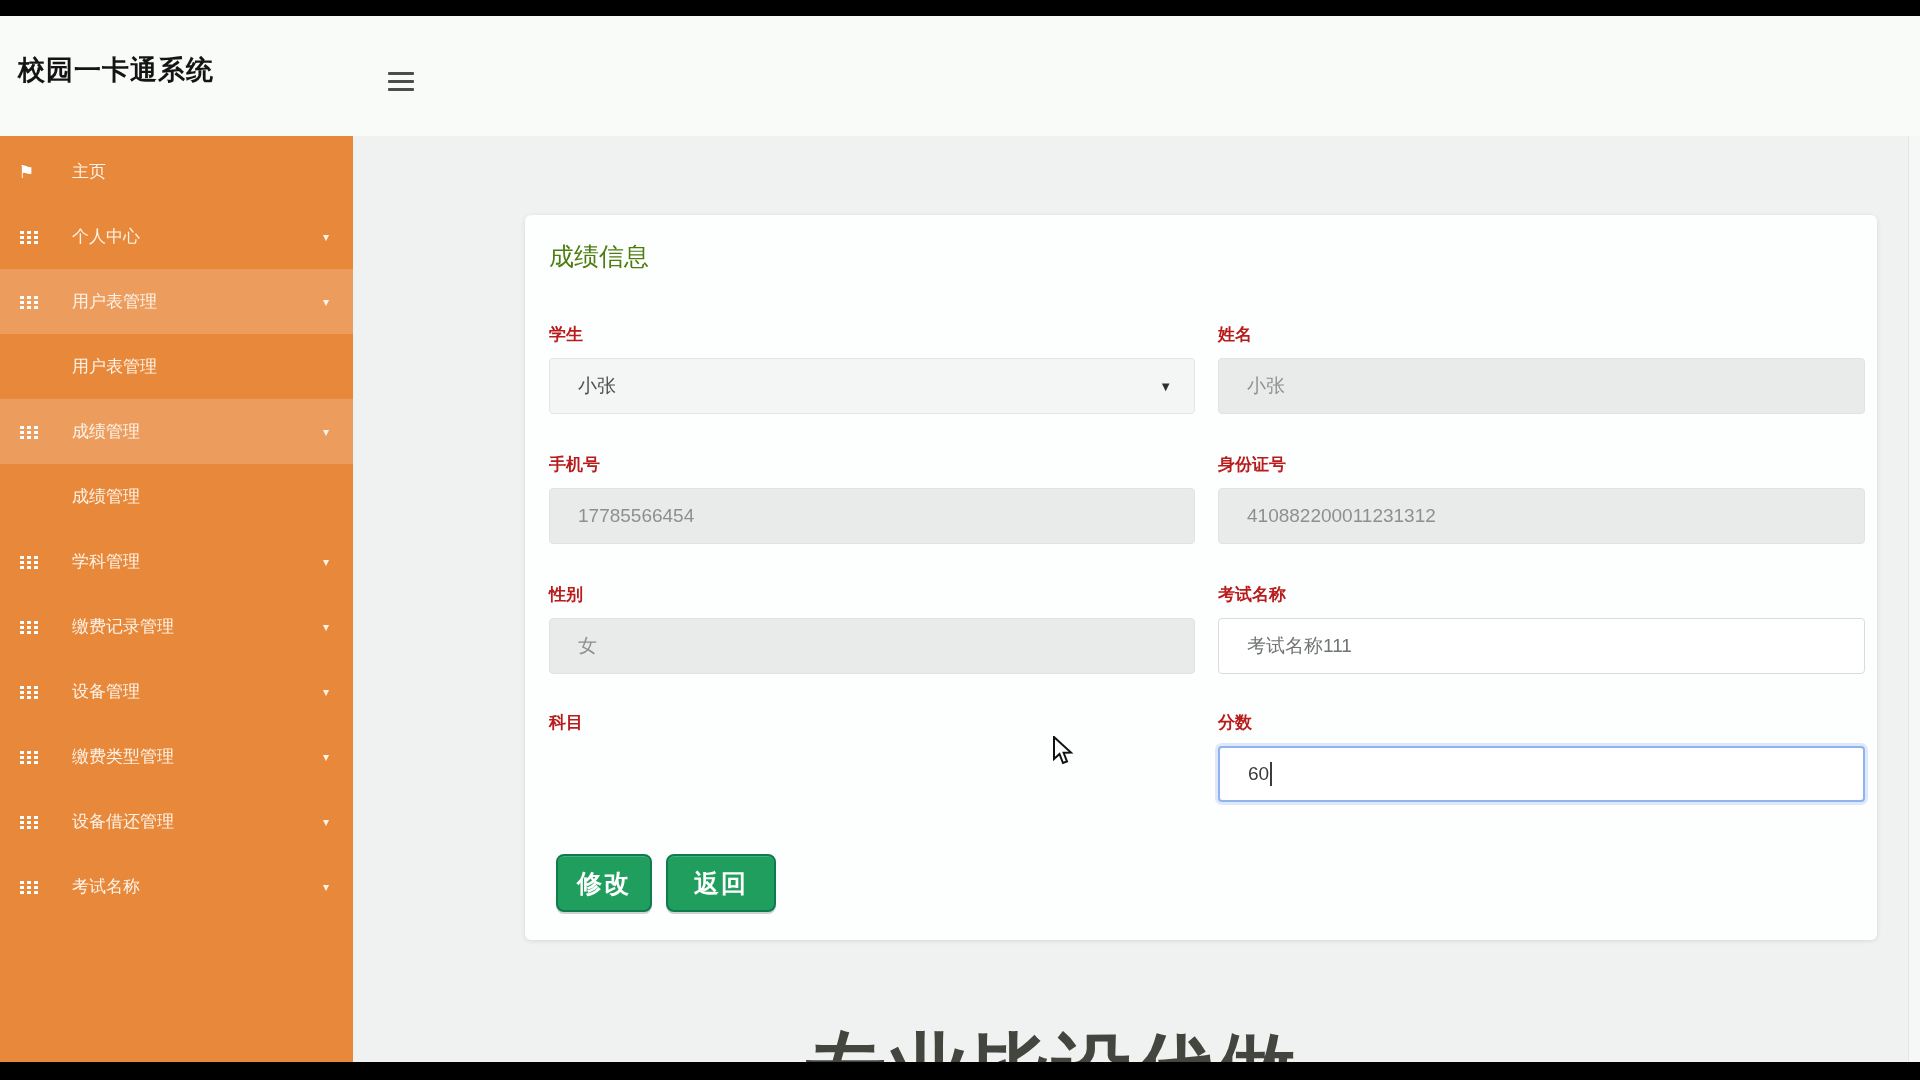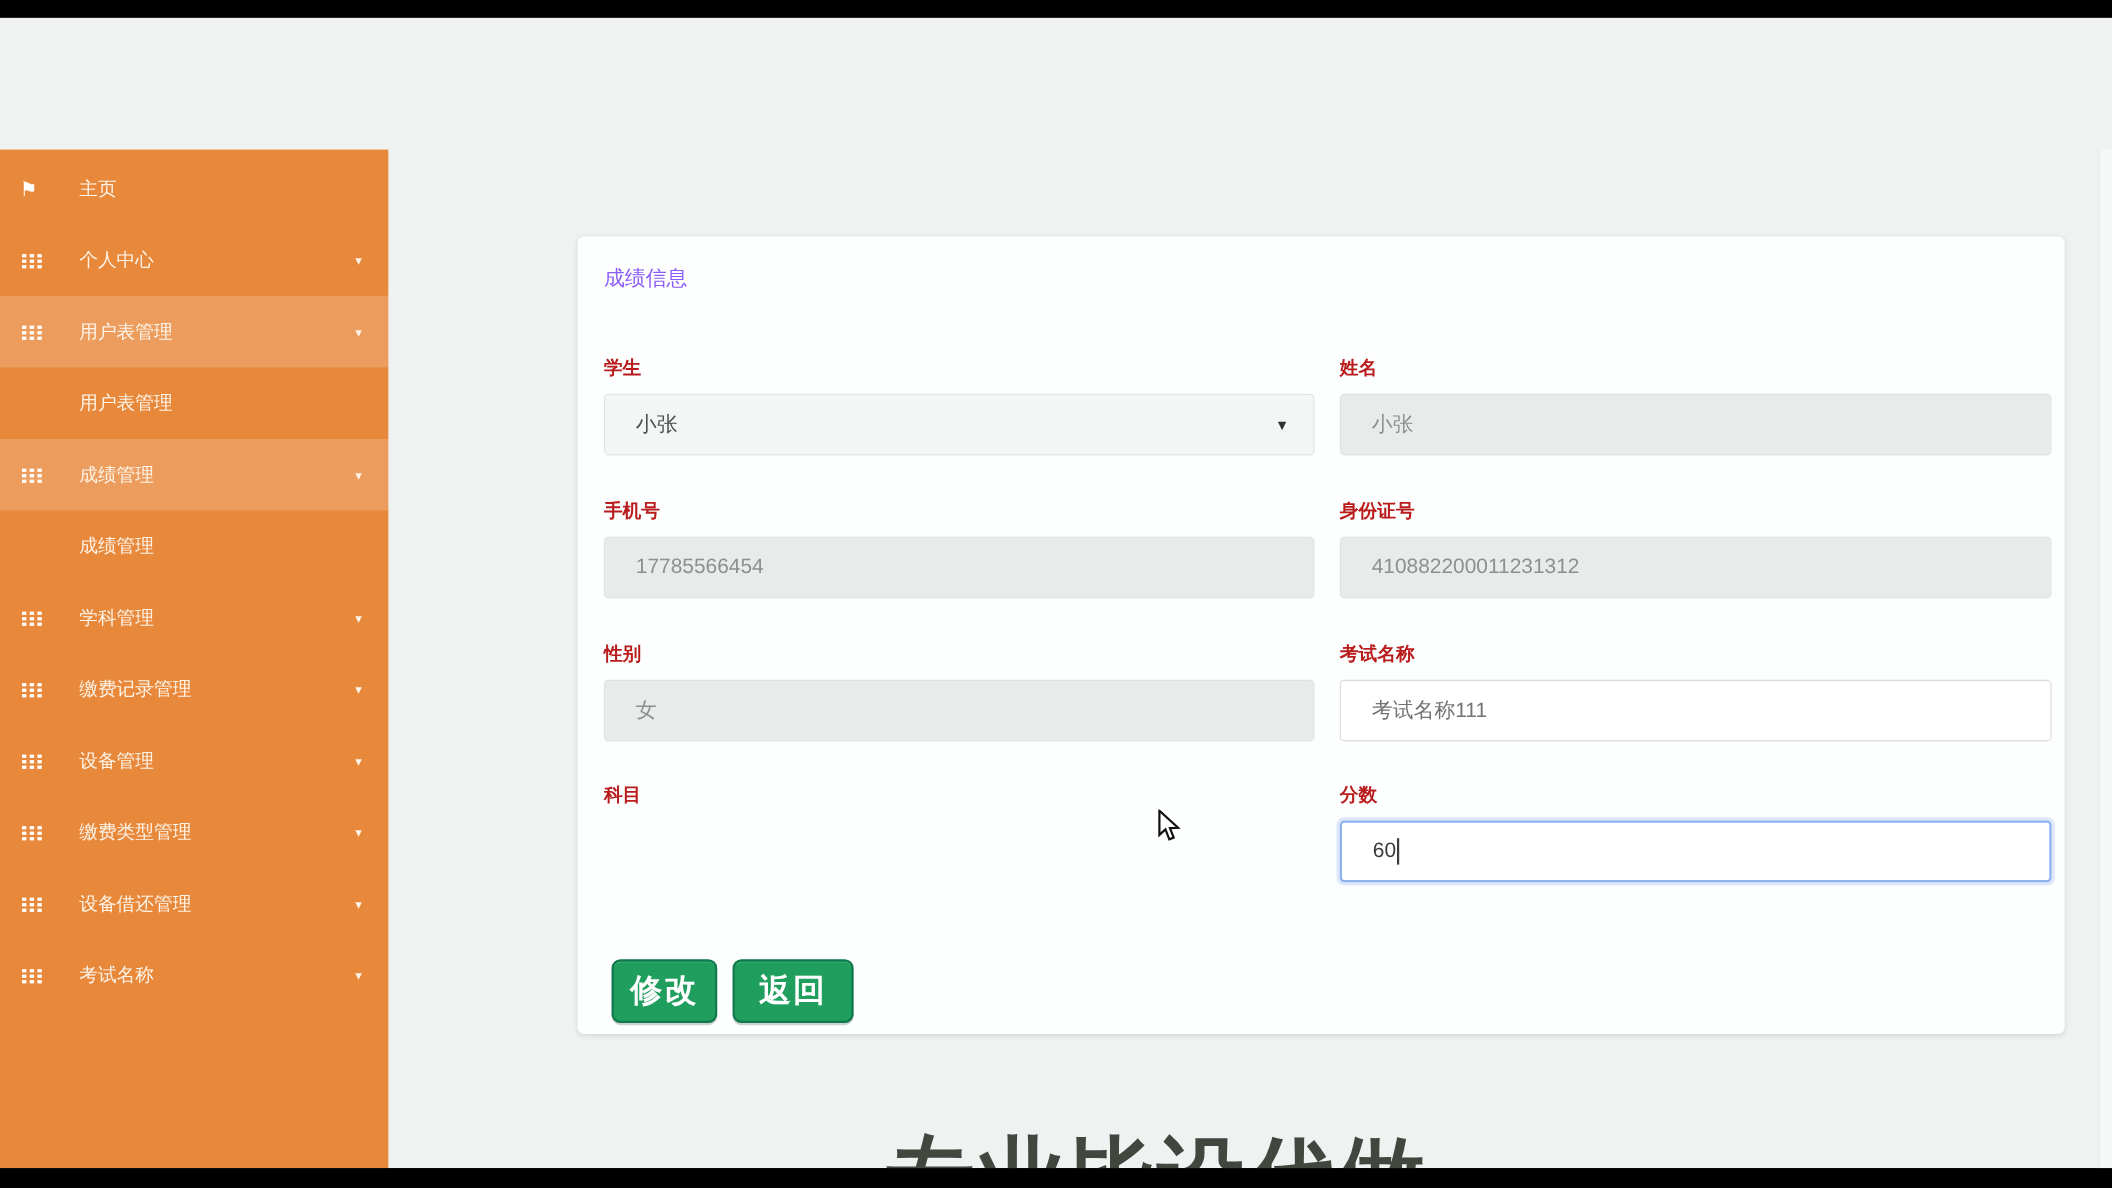--- a/index.html
+++ b/index.html
@@ -25,21 +25,21 @@
   .side-item .label { position:absolute; left:72px; white-space:nowrap; }
   .side-item .caret { position:absolute; right:24px; font-size:12px; color:#FDF3E7; }
   .icon-slot { position:absolute; left:18px; width:22px; height:20px; }
   .flag-glyph { font-size:18px; color:#FFFFFF; line-height:20px; }
   .grid-icon { position:absolute; left:2px; top:4px; width:4px; height:3px; background:#fff;
      box-shadow:7px 0 #fff,14px 0 #fff,0 5px #fff,7px 5px #fff,14px 5px #fff,0 10px #fff,7px 10px #fff,14px 10px #fff; }
 
   
   .card { position:absolute; left:525px; top:199px; width:1352px; height:725px; background:#FDFFFE;
           border-radius:6px; box-shadow:0 1px 5px rgba(0,0,0,0.10); }
-  .form-title { position:absolute; left:549px; top:224px; font-size:19px; color:#8b5cf6; }
+  .form-title { position:absolute; left:549px; top:224px; font-size:25px; color:#4d7c0f; }
 
   .fg { position:absolute; width:646px; }
   .fg .flabel { display:block; font-size:17px; font-weight:bold; color:#b91c1c; line-height:22px; margin-bottom:12px; }
   .field { width:100%; height:56px; border-radius:4px; font-size:19px; padding:0 28px;
            font-family:"Liberation Sans","DejaVu Sans",sans-serif; display:flex; align-items:center; position:relative; }
   input.field { display:block; line-height:54px; outline:none; }
 
   .col1 { left:549px; }  .col2 { left:1218px; width:647px; }
   .r1 { top:308px; } .r2 { top:438px; } .r3 { top:568px; } .r4 { top:696px; }
 
@@ -47,41 +47,49 @@
   .sel-gray .tri { position:absolute; right:22px; top:50%; transform:translateY(-50%); font-size:13px; color:#2E3130; }
   .inp-disabled { background:#E9EBEA; border:1px solid #E0E3E1; color:#8C9090; }
   .inp-white { background:#FFFFFF; border:1px solid #D9DCDA; color:#707473; }
   .sel-white { background:#FFFFFF; border:1px solid #D2D6D4; color:#3F4241; cursor:pointer; }
   .sel-white .chev { position:absolute; right:24px; top:50%; width:11px; height:11px; transform:translateY(-70%) rotate(45deg);
                      border-right:2px solid #565958; border-bottom:2px solid #565958; }
   .inp-focus { background:#FFFFFF; border:2px solid #8FB3EE; color:#3A3D3C;
                box-shadow:0 0 0 3px rgba(142,173,240,0.28); }
   .text-caret { display:inline-block; width:2px; height:24px; background:#3A3D3C; margin-left:1px; vertical-align:middle; }
 
-  .btn { position:absolute; top:856px; height:58px; border-radius:8px; background:#1F9E5E;
-         border:2px solid #0E7A4E; color:#fff; font-size:29px; font-weight:bold; letter-spacing:2px;
+  .btn { position:absolute; top:838px; height:58px; border-radius:8px; background:#1F9E5E;
+         border:2px solid #0E7A4E; color:#fff; font-size:25px; font-weight:bold; letter-spacing:2px;
          font-family:"Liberation Sans","DejaVu Sans",sans-serif; cursor:pointer;
          box-shadow:0 2px 0 rgba(0,0,0,0.18), inset 0 1px 0 rgba(255,255,255,0.18); }
   .btn-modify { left:556px; width:96px; }
   .btn-back   { left:666px; width:110px; }
 
   .watermark { position:absolute; left:806px; top:1002px; font-size:80px; font-weight:800;
                color:#42463F; letter-spacing:2px; white-space:nowrap; z-index:10; }
 
   .scrollbar { position:absolute; left:1908px; top:120px; width:12px; height:926px;
                background:#F6F8F7; border-left:1px solid #E4E7E6; }
 
   .cursor { position:absolute; left:1052px; top:736px; z-index:60; }
 </style>
 </head>
 <body>
 
 <div id="screen">
   <div class="app">
 
+    <div class="header">
+      <div class="header-title">校园一卡通系统</div>
+      <div class="hamburger">
+        <span></span>
+          <span></span>
+          <span></span>
+      </div>
+    </div>
 
     <div class="sidebar">
 
       <div class="side-item">
         <span class="icon-slot"><span class="flag-glyph">⚑</span></span>
         <span class="label">主页</span>
       </div>
 
       <div class="side-item">
         <span class="icon-slot">

